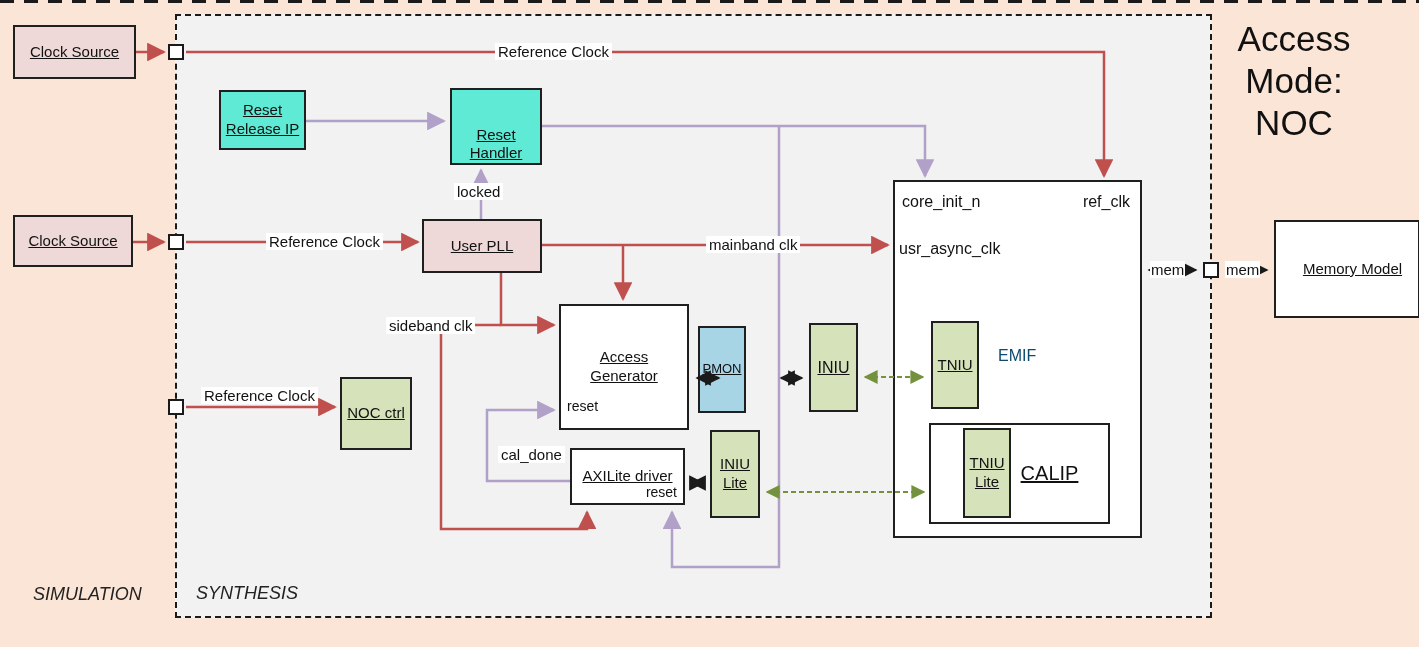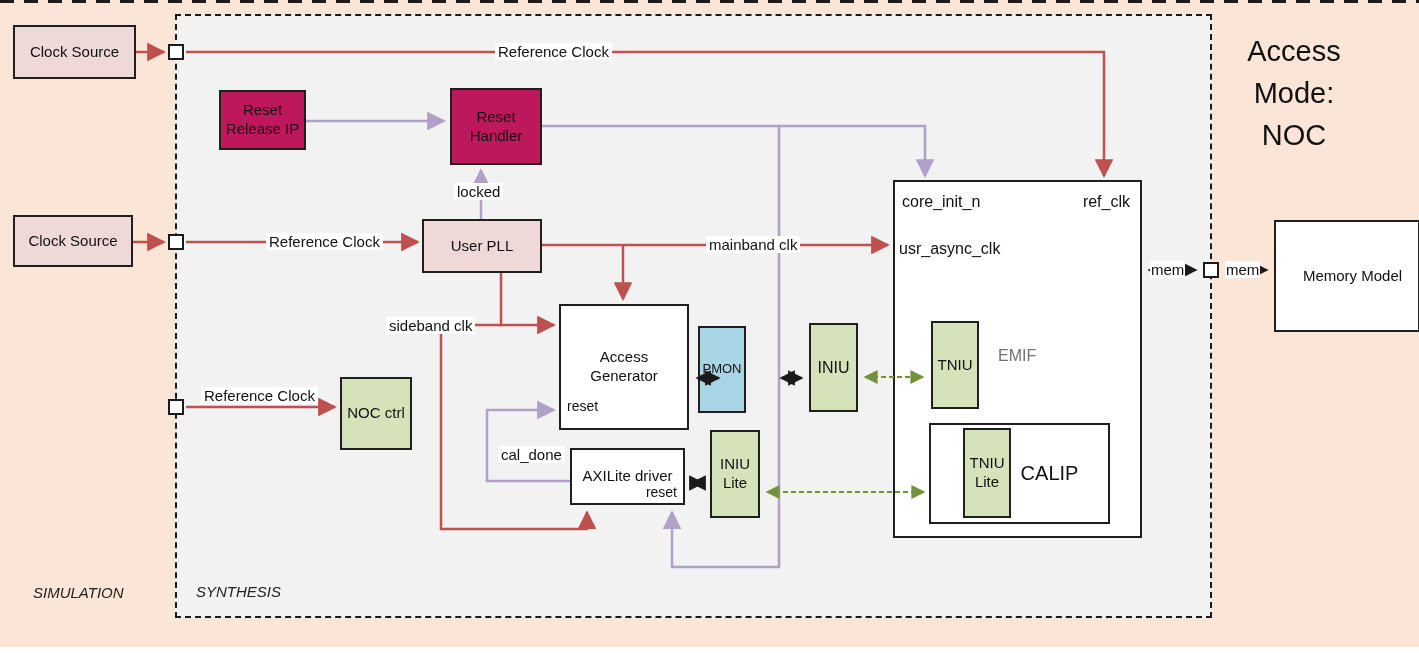--- a/index.html
+++ b/index.html
@@ -6,47 +6,47 @@
   body{font-family:"Liberation Sans", sans-serif; color:#111;}
   .canvas{position:relative; width:1419px; height:653px; background:#fbe5d6; overflow:hidden;}
 
   .outer-dash{position:absolute; left:0; top:0; width:100%; height:3px; z-index:1;
     background:repeating-linear-gradient(90deg,#1a1a1a 0 14px, transparent 14px 24px);}
   .bottom-strip{position:absolute; left:0; bottom:0; width:100%; height:6px; background:#ffffff; z-index:6;}
 
   .synth-region{position:absolute; left:175px; top:14px; width:1037px; height:604px;
     background:#f2f2f2; border:2px dashed #1a1a1a; box-sizing:border-box; z-index:1;}
 
-  .region-label{position:absolute; font-size:15px; font-style:italic; color:#222; z-index:3; white-space:nowrap;}
+  .region-label{position:absolute; font-size:18px; font-style:italic; color:#222; z-index:3; white-space:nowrap;}
 
   .box{position:absolute; box-sizing:border-box; border:2.5px solid #1f1f1f;
     display:flex; align-items:center; justify-content:center; text-align:center;
-    font-size:15px; line-height:1.25; z-index:2; color:#111;}
+    font-size:15px; line-height:1.25; z-index:2; color:#111;text-decoration:underline;}
   .fill-pink{background:#efd8d8;}
-  .fill-lav{background:#be185d;}
+  .fill-lav{background:#5eead4;}
   .fill-green{background:#d6e2ba;}
   .fill-blue{background:#a8d5e6;}
   .fill-white{background:#ffffff;}
   .thin{border-width:2px;}
   .lbl{display:block;}
   .narrow90{max-width:92px; margin:0 auto;}
   .port-label{position:absolute; font-size:14px; color:#111; white-space:nowrap;}
 
   .wires{position:absolute; left:0; top:0; width:1419px; height:653px; z-index:4; pointer-events:none;}
 
   .wire-label{position:absolute; background:#ffffff; padding:0 3px; font-size:15px;
     color:#111; z-index:5; white-space:nowrap;}
-  .free-label{position:absolute; font-size:15px; color:#737373; z-index:5; white-space:nowrap;}
+  .free-label{position:absolute; font-size:15px; color:#0c4a6e; z-index:5; white-space:nowrap;}
 
   .io-port{position:absolute; width:16px; height:16px; background:#ffffff;
     border:2px solid #1a1a1a; box-sizing:border-box; z-index:5;}
 
   .core-port{position:absolute; font-size:16px; color:#111; white-space:nowrap; z-index:3;}
 
-  .access-mode{position:absolute; left:1230px; top:30px; width:128px; font-size:29px;
+  .access-mode{position:absolute; left:1230px; top:18px; width:128px; font-size:35px;
     line-height:42px; text-align:center; color:#111; z-index:3;}
 </style>
 </head>
 <body>
 
 <div class="canvas">
 
   <div class="outer-dash"></div>
   <div class="synth-region"></div>
 
@@ -115,21 +115,21 @@
   </div>
 
   <div class="box fill-pink" style="left:13px; top:215px; width:120px; height:52px;">
     <span class="lbl">Clock Source</span>
   </div>
 
   <div class="box fill-lav thin" style="left:219px; top:90px; width:87px; height:60px;">
     <span class="lbl">Reset Release IP</span>
   </div>
 
-  <div class="box fill-lav" style="left:450px; top:88px; width:92px; height:77px;">
+  <div class="box fill-lav" style="left:450px; top:88px; width:92px; height:77px;align-items:flex-end;">
     <span class="lbl narrow90">Reset Handler</span>
   </div>
 
   <div class="box fill-pink" style="left:422px; top:219px; width:120px; height:54px;">
     <span class="lbl">User PLL</span>
   </div>
 
   <div class="box fill-white" style="left:559px; top:304px; width:130px; height:126px;">
     <span class="lbl narrow90">Access Generator</span>
     <span class="port-label" style="left:6px; bottom:13px;">reset</span>
@@ -149,21 +149,21 @@
   </div>
 
   <div class="box fill-green" style="left:710px; top:430px; width:50px; height:88px;">
     <span class="lbl" style="max-width:38px;">INIU Lite</span>
   </div>
 
   <div class="box fill-green" style="left:340px; top:377px; width:72px; height:73px;">
     <span class="lbl">NOC ctrl</span>
   </div>
 
-  <div class="box fill-white" style="left:1274px; top:220px; width:146px; height:112px;padding-left:11px;">
+  <div class="box fill-white" style="left:1274px; top:220px; width:146px; height:98px;padding-left:11px;">
     <span class="lbl">Memory Model</span>
   </div>
 
   <div class="box fill-white" style="left:893px; top:180px; width:249px; height:358px; justify-content:flex-start; align-items:flex-start;">
     <span class="core-port" style="left:7px; top:10px;">core_init_n</span>
     <span class="core-port" style="right:10px; top:10px;">ref_clk</span>
     <span class="core-port" style="left:4px; top:57px;">usr_async_clk</span>
 
     <div class="box fill-green thin" style="left:36px; top:139px; width:48px; height:88px;">
       <span class="lbl">TNIU</span>

